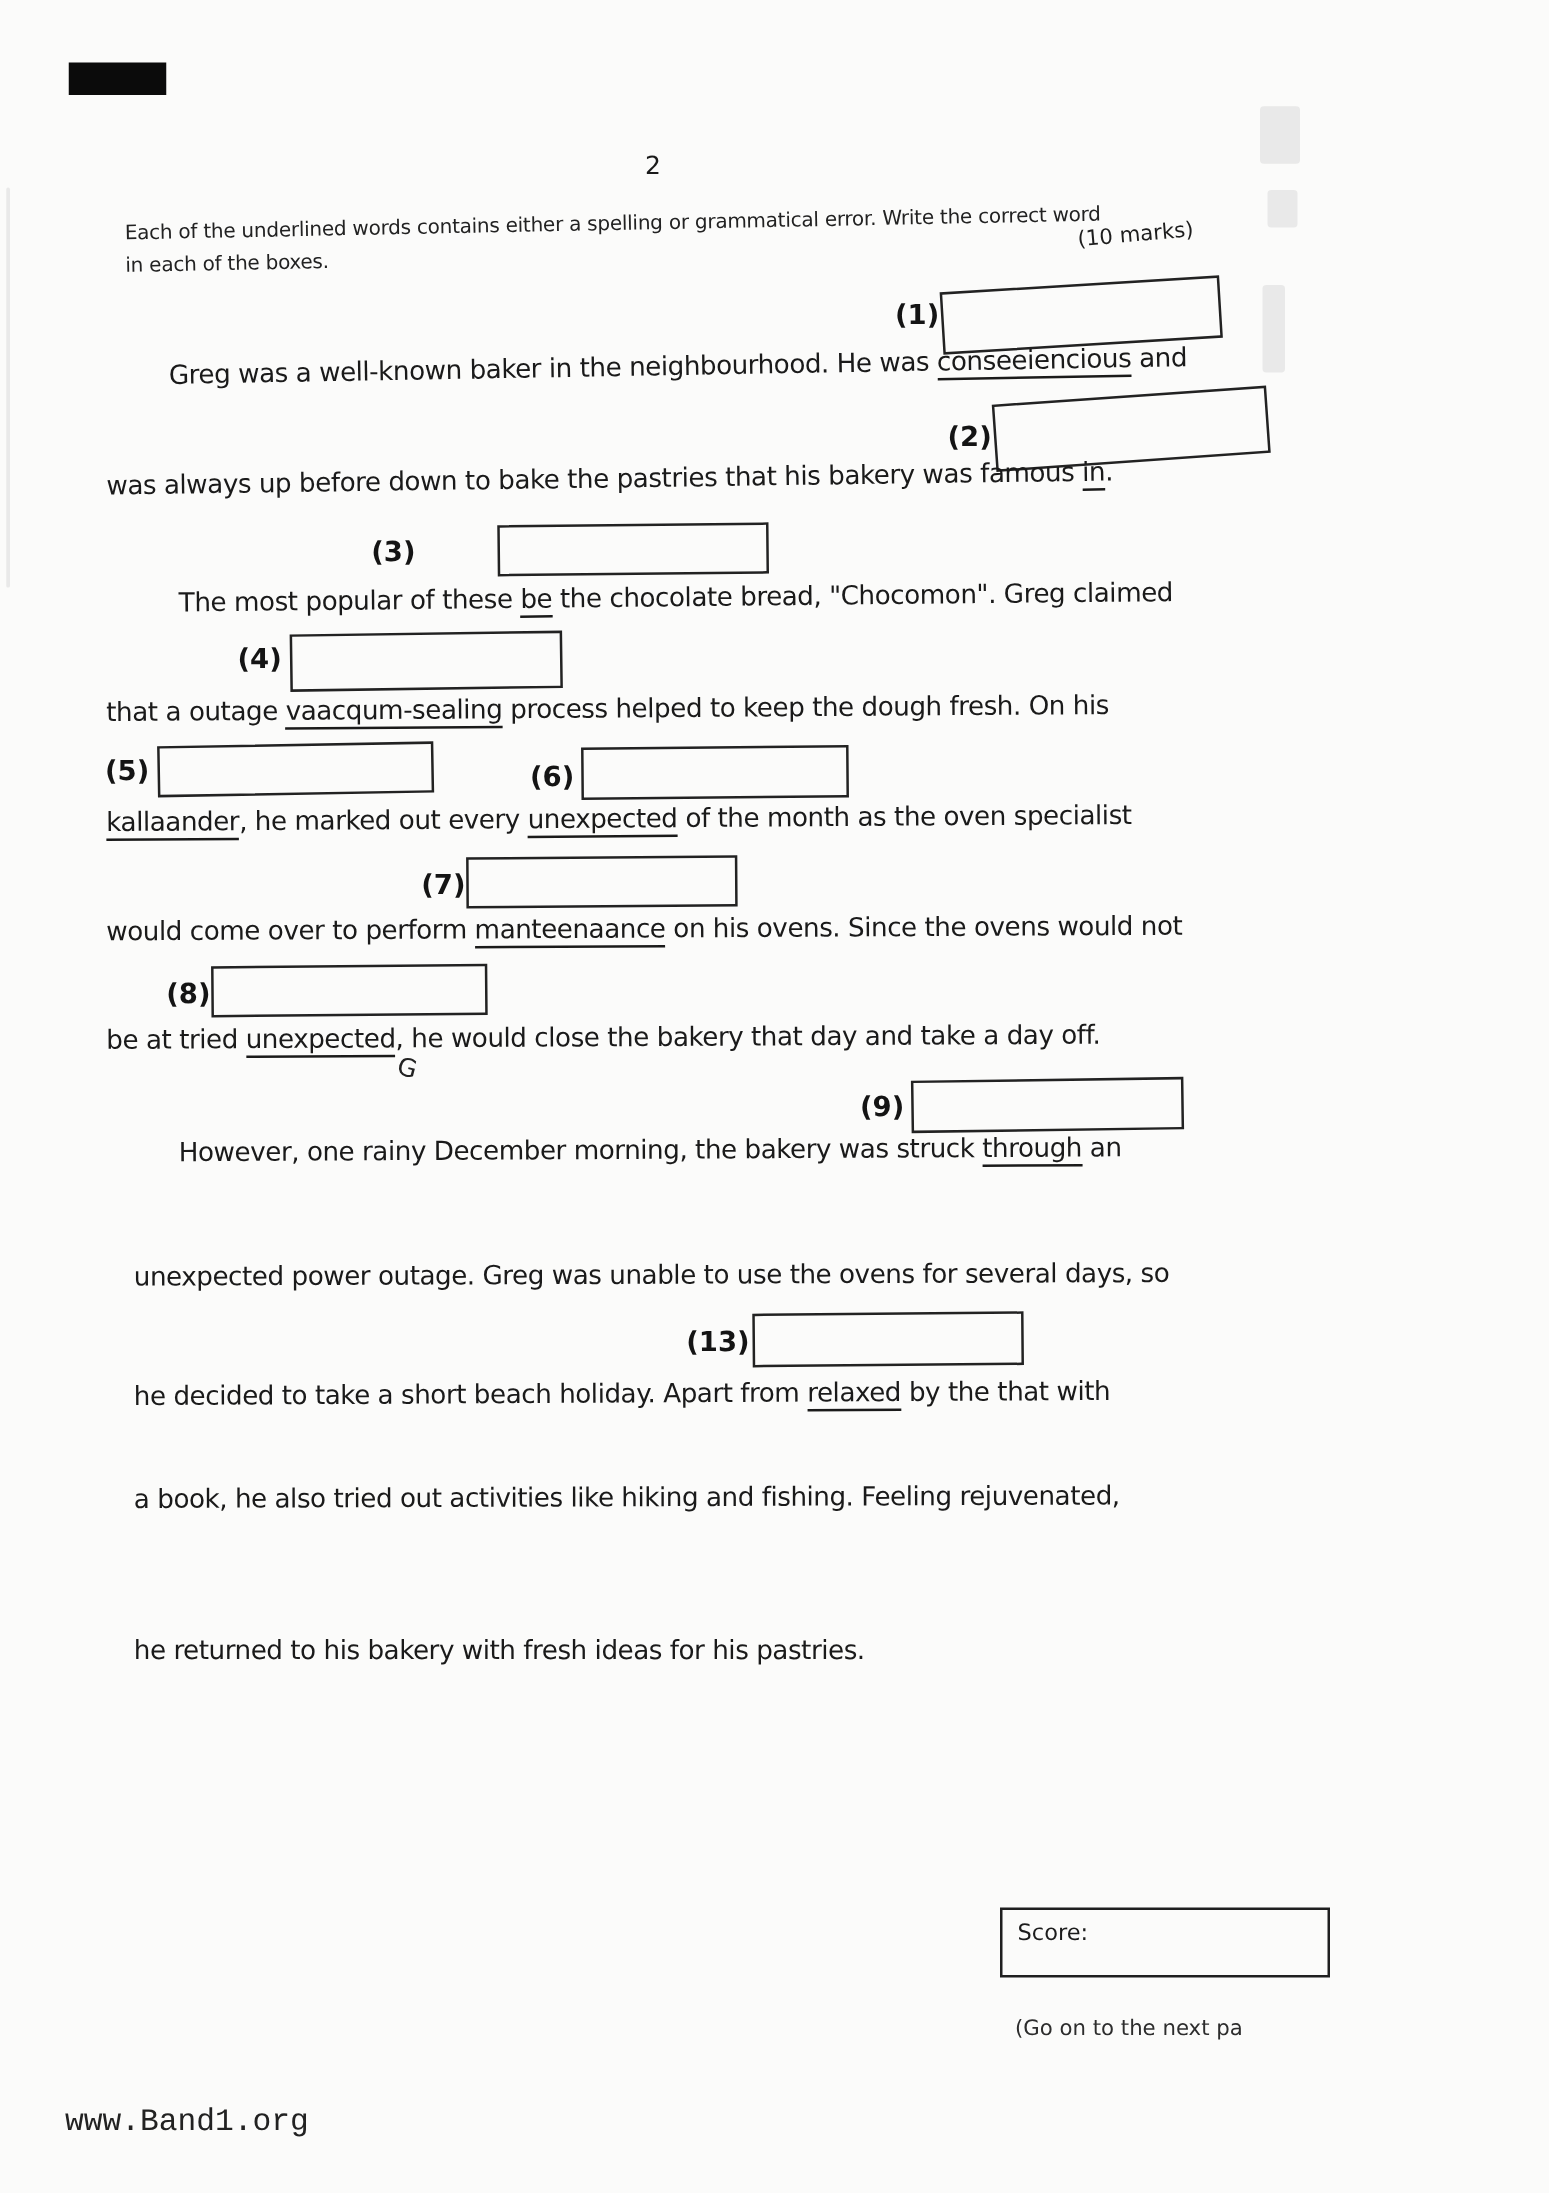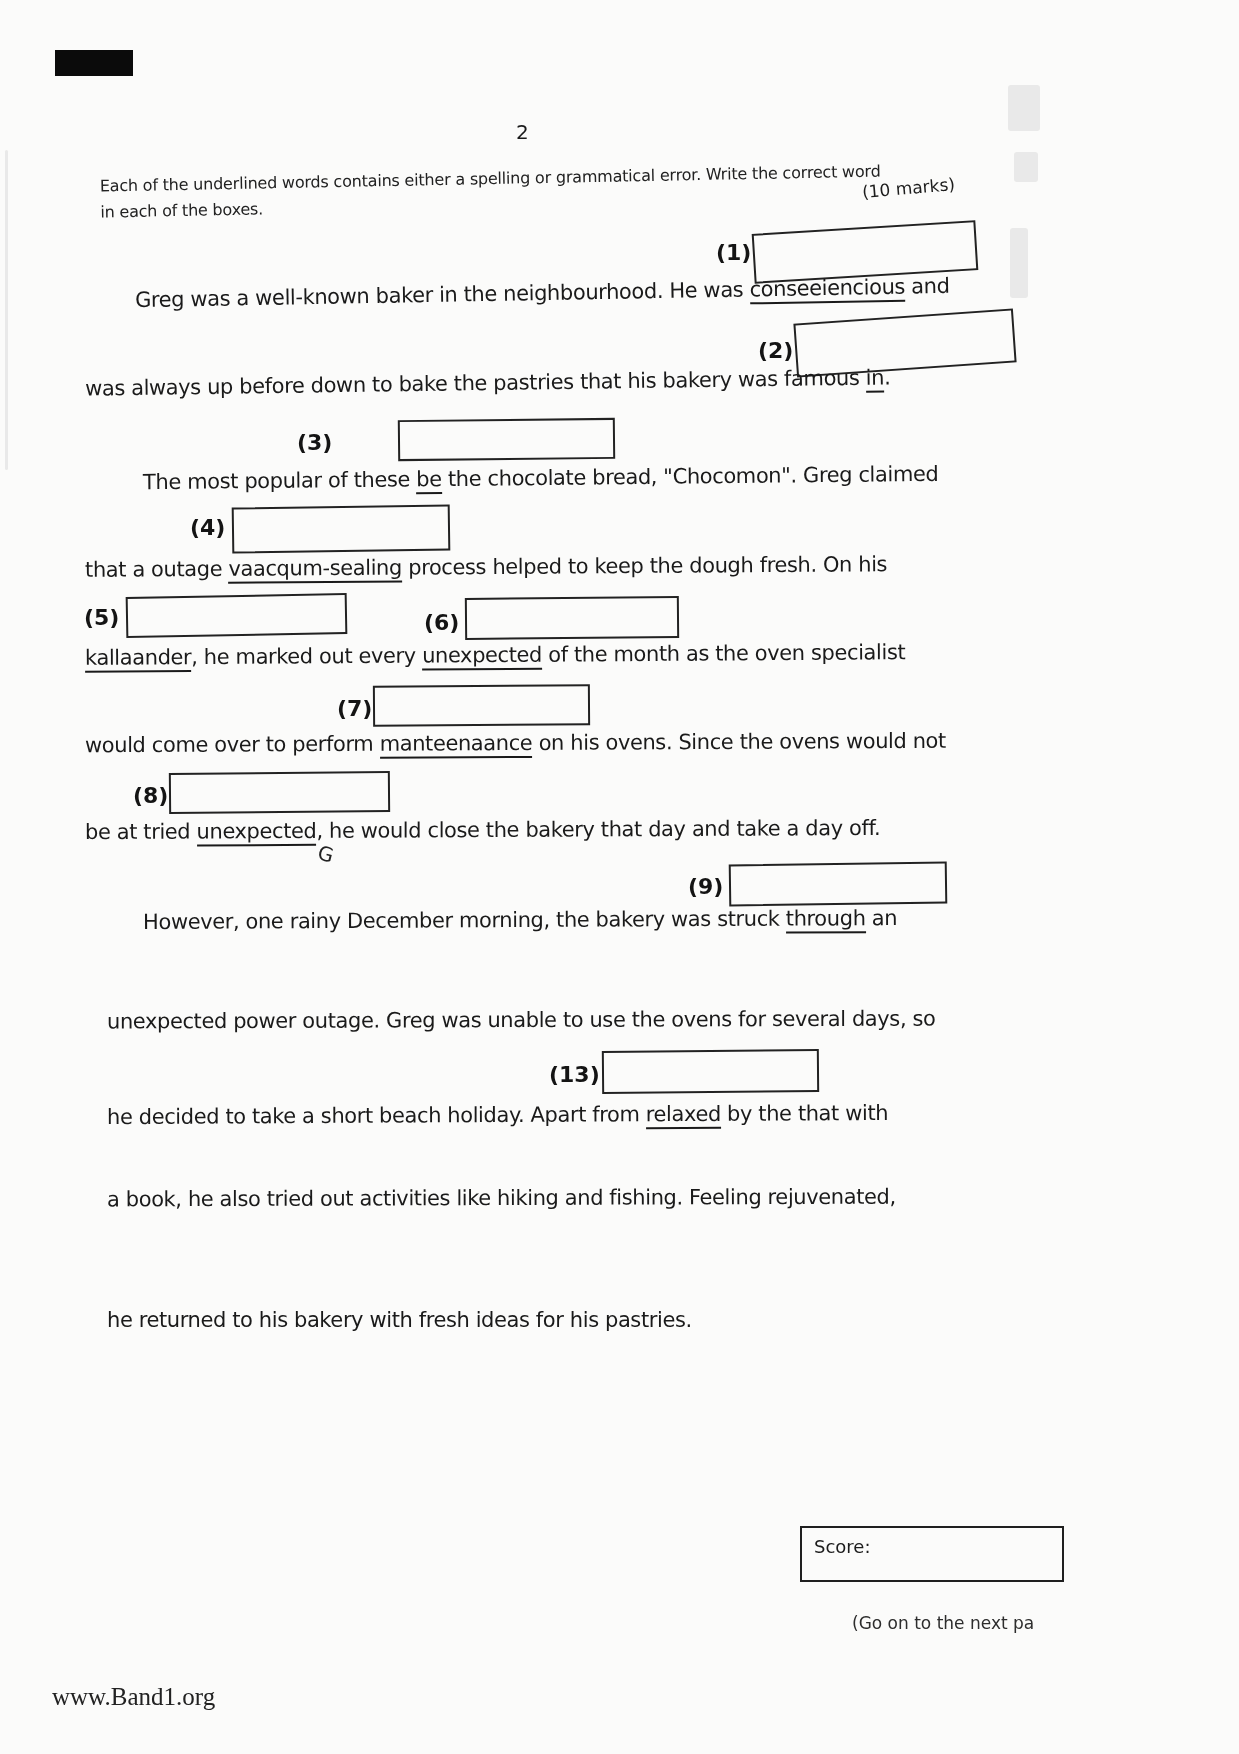--- a/index.html
+++ b/index.html
@@ -64,25 +64,24 @@
     position:absolute;
     left:12px;top:8px;
     font-size:18px;
     color:#1c1c1c;
   }
   .nextpage{
     position:absolute;
     font-size:17px;
     color:#2d2d2d;
     white-space:nowrap;
-    margin-left:40px;
   }
   .footer-url{
     position:absolute;
-    font-family:Liberation Serif, serif;
+    font-family:Liberation Mono, monospace;
     font-size:25px;
     color:#222;
   }
   .stray{
     position:absolute;
     font-size:20px;
     color:#222;
     transform:rotate(14deg);
   }
   .artifact{

